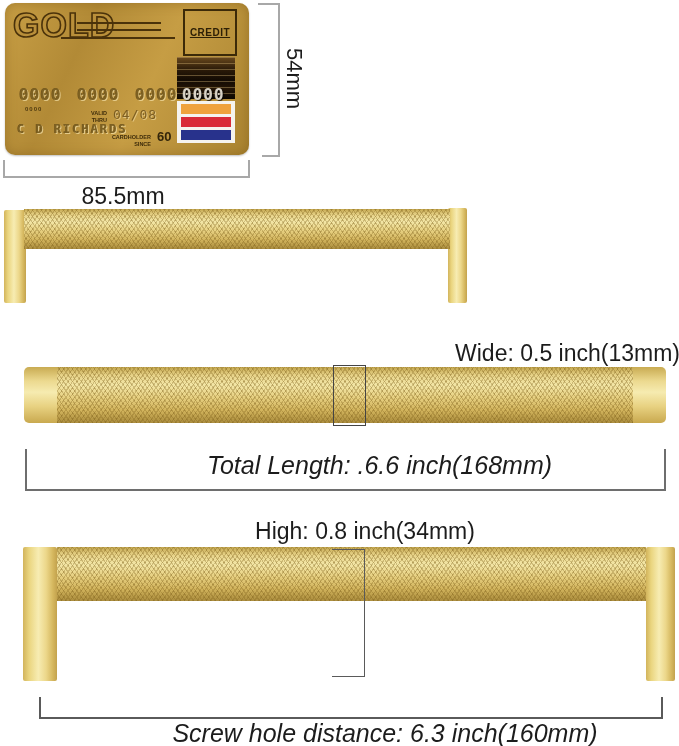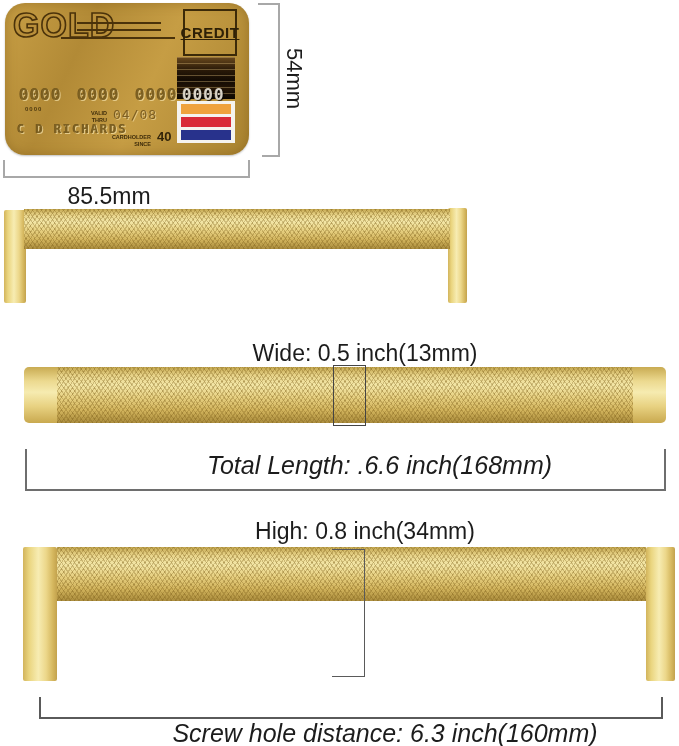--- a/index.html
+++ b/index.html
@@ -1,32 +1,32 @@
 <!DOCTYPE html>
 <html><head>
 <meta charset="utf-8">
 <style>
   html,body{margin:0;padding:0;background:#ffffff;}
   .canvas{position:relative;width:679px;height:746px;background:#fff;overflow:hidden;
           font-family:"Liberation Sans", sans-serif;color:#1c1c1c;}
 
   
-  .card{position:absolute;left:5px;top:3px;width:244px;height:152px;border-radius:20px;
+  .card{position:absolute;left:5px;top:3px;width:244px;height:152px;border-radius:10px;
         background:linear-gradient(115deg,#c89f45 0%,#b28a36 30%,#c69d44 58%,#aa8431 100%);
         box-shadow:inset 0 0 12px rgba(120,85,20,.45), 0 1px 2px rgba(0,0,0,.25);}
   .card-brand{position:absolute;left:8px;top:2px;font-size:34px;font-weight:bold;letter-spacing:1px;
         transform:scaleY(1.04);transform-origin:top left;color:#b98f3a;
         -webkit-text-stroke:1.6px #4a320a;font-family:"Liberation Sans",sans-serif;}
   .deco-line{position:absolute;height:2px;background:#4a320a;}
   .dl1{left:72px;top:19px;width:84px;}
   .dl2{left:72px;top:26px;width:84px;}
   .dl3{left:56px;top:34px;width:114px;}
   .credit-box{position:absolute;left:178px;top:6px;width:50px;height:43px;border:2px solid #3c2a08;
         display:flex;align-items:center;justify-content:center;}
-  .credit-box span{font-size:15px;font-weight:bold;color:#2e2006;text-decoration:underline;letter-spacing:.5px;}
+  .credit-box span{font-size:10px;font-weight:bold;color:#2e2006;text-decoration:underline;letter-spacing:.5px;}
   .mag-patch{position:absolute;left:172px;top:54px;width:58px;height:42px;
         background:
           repeating-linear-gradient(180deg, rgba(235,200,130,.35) 0 1px, rgba(0,0,0,0) 1px 6px),
           linear-gradient(180deg,#6b4a1e 0%,#2a1a08 30%,#120a03 55%,#241505 75%,#0c0702 100%);}
   .emboss{font-family:"DejaVu Sans Mono",monospace;font-weight:bold;color:#7d6122;
         text-shadow:1px 1px 0 rgba(255,240,190,.6), -0.5px -0.5px 0 rgba(45,28,0,.55);}
   .num{position:absolute;top:82px;font-size:16px;letter-spacing:1px;}
   .num-g1{left:14px;} .num-g2{left:72px;} .num-g3{left:130px;}
   .num-g4{left:177px;color:#d9d3c6;text-shadow:1px 1px 1px rgba(0,0,0,.8), -0.5px -0.5px 0 rgba(255,255,255,.35);}
   .small-num{position:absolute;left:20px;top:103px;font-size:6px;letter-spacing:1px;color:#4e390f;font-weight:bold;}
@@ -44,22 +44,22 @@
   .stripe-orange{background:#EFA23D;}
   .stripe-red{background:#D92A38;}
   .stripe-blue{background:#28328C;}
 
   
   .line{position:absolute;background:#a8a8a8;}
   .line-dark{position:absolute;background:#5a5a5a;}
   .dim-label{position:absolute;font-size:23px;color:#1c1c1c;}
   .dim-label.italic{font-style:italic;font-size:25px;padding-left:34px;}
   .label-54{left:281px;top:48px;writing-mode:vertical-rl;font-size:22px;}
-  .label-85{left:24px;top:183px;width:170px;text-align:center;font-size:23px;}
-  .label-wide{left:50px;top:340px;width:630px;text-align:center;}
+  .label-85{left:38px;top:183px;width:170px;text-align:center;font-size:23px;}
+  .label-wide{left:50px;top:340px;width:630px;text-align:right;}
   .label-total{left:25px;top:451px;width:641px;text-align:center;}
   .label-high{left:50px;top:518px;width:630px;text-align:center;}
   .label-screw{left:39px;top:719px;width:624px;text-align:center;}
 
   
   .knurl{background:
       repeating-linear-gradient(55deg, rgba(125,95,25,.30) 0 1px, rgba(255,255,255,0) 1px 3.6px),
       repeating-linear-gradient(-55deg, rgba(125,95,25,.30) 0 1px, rgba(255,255,255,0) 1px 3.6px),
       linear-gradient(180deg,#c3a64f 0%,#e8d48a 15%,#f3e6a6 32%,#e6cf80 55%,#d1b35c 78%,#b79947 92%,#ab8d3f 100%);}
   .leg{position:absolute;background:linear-gradient(90deg,#d2b45c 0%,#ead57f 18%,#f7ecb2 45%,#ecd78a 68%,#d5b75e 88%,#c3a24d 100%);
@@ -89,21 +89,21 @@
     <div class="valid-label">
       <div>VALID</div>
       <div>THRU</div>
     </div>
     <div class="valid-value">04/08</div>
     <div class="holder emboss">C D RICHARDS</div>
     <div class="since-label">
       <div>CARDHOLDER</div>
       <div>SINCE</div>
     </div>
-    <div class="since-value">40</div>
+    <div class="since-value">60</div>
     <div class="stripe-box">
       <div class="stripe stripe-orange"></div>
       <div class="stripe stripe-red"></div>
       <div class="stripe stripe-blue"></div>
     </div>
   </div>
 
   <div class="line" style="left:278px;top:3px;width:2px;height:154px;"></div>
   <div class="line" style="left:258px;top:3px;width:20px;height:2px;"></div>
   <div class="line" style="left:262px;top:155px;width:16px;height:2px;"></div>

